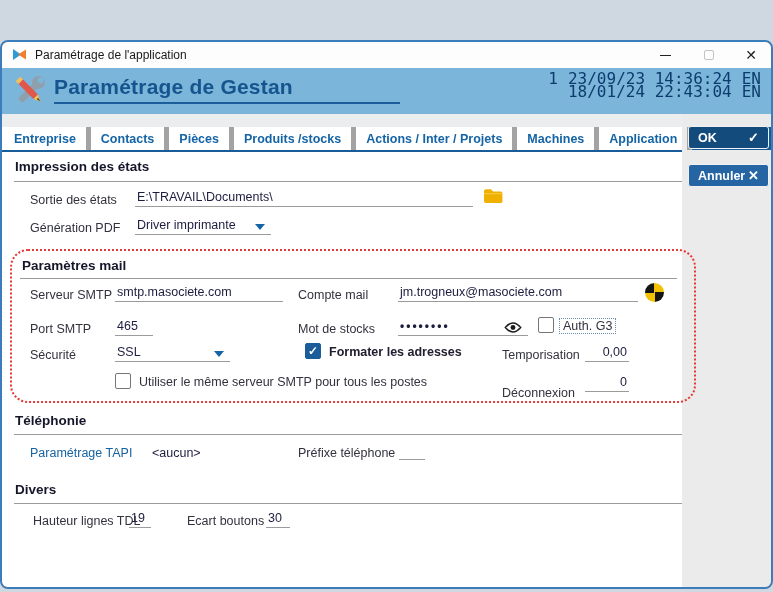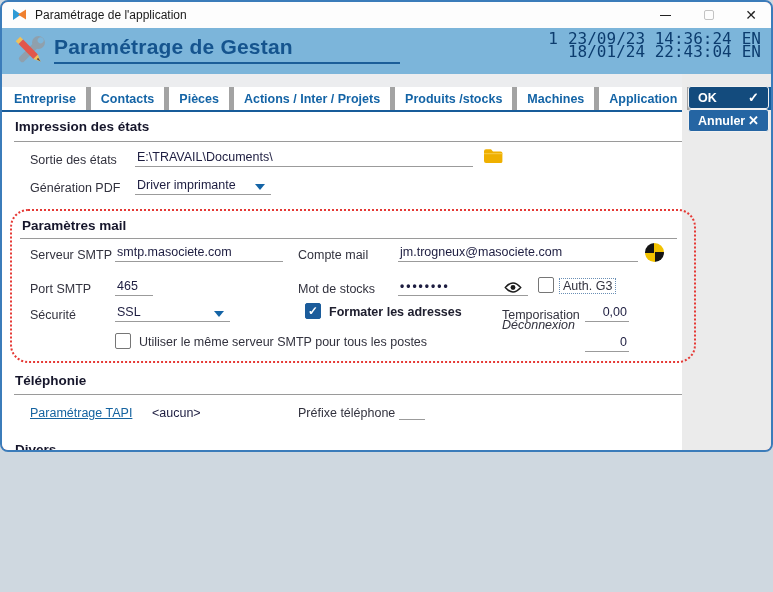--- a/index.html
+++ b/index.html
@@ -1,19 +1,19 @@
 <!DOCTYPE html>
 <html><head>
 <meta charset="utf-8">
 <style>
   * { margin:0; padding:0; box-sizing:border-box; }
   html,body { background:#cfd8e0; font-family:"Liberation Sans", sans-serif; }
   #window {
-    position:relative; width:773px; height:452px; background:#fca5a5;
-    border:2px solid #3b7cba; border-radius:8px; overflow:hidden;
+    position:relative; width:773px; height:549px; background:#fca5a5;
+    border:2px solid #3b7cba; border-radius:8px; overflow:hidden;margin-top:40px;
   }
   
   .titlebar { position:absolute; left:0; top:0; width:100%; height:26px; background:#fdfdfd; }
   .app-logo { position:absolute; left:10px; top:5px; width:16px; height:16px; }
   .win-title { position:absolute; left:33px; top:6px; font-size:12px; color:#1a1a1a; }
   .winbtn { position:absolute; top:0; width:34px; height:26px; display:flex; align-items:center; justify-content:center; cursor:default; }
   .btn-min { left:646px; } .btn-min i { display:block; width:11px; border-top:1.6px solid #222; }
   .btn-max { left:690px; } .btn-max i { display:block; width:10px; height:10px; border:1.5px solid #c3c3c3; border-radius:2px; }
   .btn-close { left:732px; font-size:14px; color:#222; }
   
@@ -32,34 +32,34 @@
   .tabbar { position:absolute; left:0; top:85px; width:680px; height:25px; background:#fff;
     border-bottom:2px solid #185c9a; display:flex; padding-left:2px; }
   .tab { display:flex; align-items:center; padding:0 10px; font-size:12.5px; font-weight:bold;
     color:#1464a6; border-right:5px solid #a3a3a3; cursor:pointer; white-space:nowrap; }
   .tab.selected { background:#155a99; color:#fff; border-right:none; }
   
   .action-btn { position:absolute; left:686px; width:81px; height:23px; border-radius:3px;
     border:1px solid #f2f2f2; color:#fff; font-size:12.5px; font-weight:bold;
     display:flex; align-items:center; justify-content:space-between; padding:0 9px; cursor:pointer; }
   .btn-ok { top:84px; background:#134b7d; }
-  .btn-cancel { top:107px; background:#2565a3; }
+  .btn-cancel { top:122px; background:#2565a3; }
   .action-btn .glyph { font-size:13px; }
   
   .content { position:absolute; left:0; top:110px; width:680px; height:478px; background:#fff; }
   .section-title { position:absolute; font-size:13.5px; font-weight:bold; color:#16162b; }
   .divider { position:absolute; border-top:1px solid #9a9a9a; }
   .label { position:absolute; font-size:12.5px; color:#32323e; white-space:nowrap; }
   .ufield { position:absolute; font-size:12.5px; color:#1d1d40; border-bottom:1px solid #9b9b9b;
     height:17px; padding-left:2px; white-space:nowrap; overflow:hidden; }
   .ufield.right { text-align:right; padding-right:2px; }
   .combo { cursor:pointer; }
   .combo .arrow { position:absolute; right:6px; top:6px; width:0; height:0;
     border-left:5px solid transparent; border-right:5px solid transparent; border-top:6px solid #1464a6; }
-  .link { position:absolute; font-size:12.5px; color:#1563a0; text-decoration:underline; cursor:pointer; white-space:nowrap; }
+  .link { position:absolute; font-size:12.5px; color:#1563a0; cursor:pointer; white-space:nowrap; }
   .checkbox { position:absolute; width:16px; height:16px; border:1px solid #767676; border-radius:2px;
     background:#fff; cursor:pointer; display:flex; align-items:center; justify-content:center; }
   .checkbox.checked { background:#1b5c9b; border-color:#1b5c9b; color:#fff; font-size:12px; font-weight:bold; }
   .auth-label { position:absolute; font-size:12.5px; color:#32323e; outline:1px dotted #6a8fb5; padding:0 3px; }
   .dots { letter-spacing:2px; font-size:12px; font-weight:bold; }
   .dotted-box { position:absolute; left:8px; top:207px; width:686px; height:154px;
     border:2px dotted #e53935; border-radius:18px; pointer-events:none; }
   .eye { position:absolute; cursor:pointer; }
   .folder { position:absolute; cursor:pointer; }
   .quarter-icon { position:absolute; width:19px; height:19px; border-radius:50%; cursor:pointer;
@@ -106,22 +106,22 @@
     </div>
   </div>
 
   <div class="graystrip"></div>
   <div class="right-panel"></div>
 
   <div class="tabbar">
     <div class="tab">Entreprise</div>
     <div class="tab">Contacts</div>
     <div class="tab">Pièces</div>
+    <div class="tab">Produits /stocks</div>
     <div class="tab">Actions / Inter / Projets</div>
-    <div class="tab">Produits /stocks</div>
     <div class="tab">Machines</div>
     <div class="tab">Application</div>
     <div class="tab selected">Ordinateur</div>
   </div>
 
   <div class="action-btn btn-ok">
     <span>OK</span>
     <span class="glyph">✓</span>
   </div>
   <div class="action-btn btn-cancel">
@@ -175,21 +175,21 @@
   </div>
   <div class="checkbox checked" style="left:303px; top:301px;">
       <span>✓</span>
     </div>
   <div class="label" style="left:327px; top:303px; font-weight:bold; color:#202030;">Formater les adresses</div>
   <div class="label" style="left:500px; top:306px;">Temporisation</div>
   <div class="ufield right" style="left:583px; top:303px; width:44px;">0,00</div>
 
   <div class="checkbox" style="left:113px; top:331px;"></div>
   <div class="label" style="left:137px; top:333px;">Utiliser le même serveur SMTP pour tous les postes</div>
-  <div class="label" style="left:500px; top:316px;font-style:italic;">Déconnexion</div>
+  <div class="label" style="left:500px; top:344px;">Déconnexion</div>
   <div class="ufield right" style="left:583px; top:333px; width:44px;">0</div>
 
   <div class="section-title" style="left:13px; top:371px;">Téléphonie</div>
   <div class="divider" style="left:12px; top:392px; width:668px;"></div>
   <div class="link" style="left:28px; top:404px;">Paramétrage TAPI</div>
   <div class="label" style="left:150px; top:404px; color:#1d1d40;">&lt;aucun&gt;</div>
   <div class="label" style="left:296px; top:404px;">Préfixe téléphone</div>
   <div class="ufield" style="left:397px; top:401px; width:26px;"></div>
 
   <div class="section-title" style="left:13px; top:440px;">Divers</div>

